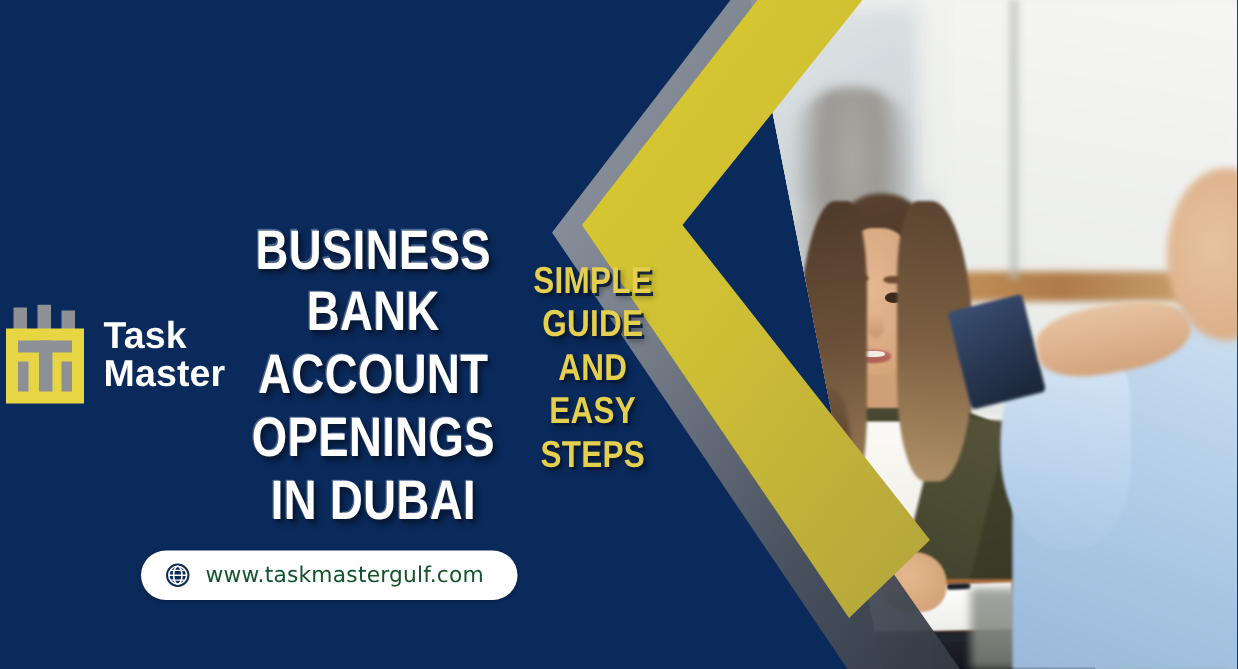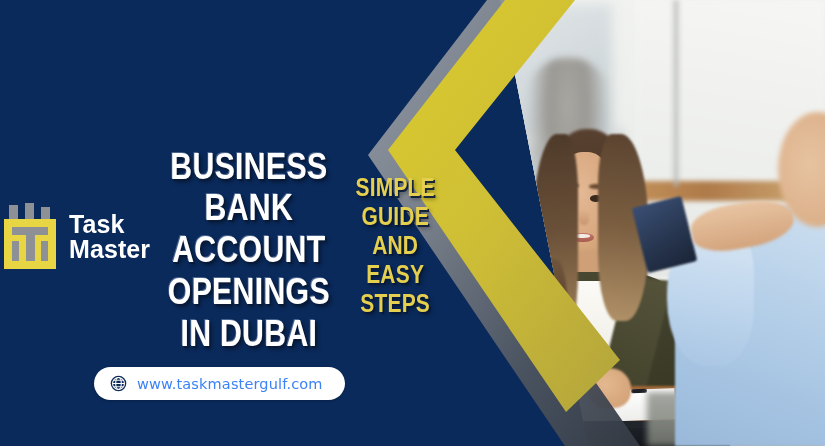--- a/index.html
+++ b/index.html
@@ -325,21 +325,21 @@
   #url-pill {
     position:absolute; left:94px; top:367px;
     display:flex; align-items:center; gap:10px;
     background:#ffffff;
     border-radius:20px;
     padding:8px 22px 8px 16px;
     box-shadow:0 1px 3px rgba(0,0,0,.25);
   }
   #globe-icon { width:17px; height:17px; flex:0 0 auto; display:block; }
   #url-text {
-    color:#3b82f6; font-size:14.5px; letter-spacing:.15px;
+    color:#14532d; font-size:14.5px; letter-spacing:.15px;
     font-family:"DejaVu Sans", sans-serif;
     text-align:right;
   }
 </style>
 </head>
 <body>
 
 <div id="banner">
 
   <div id="photo-wrap">

